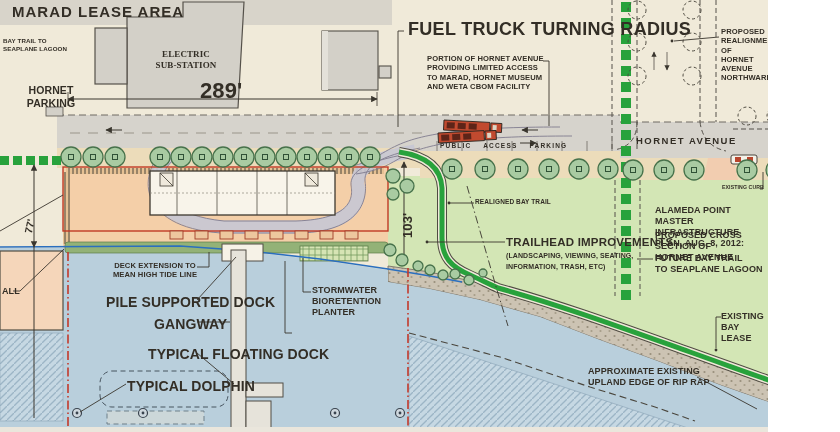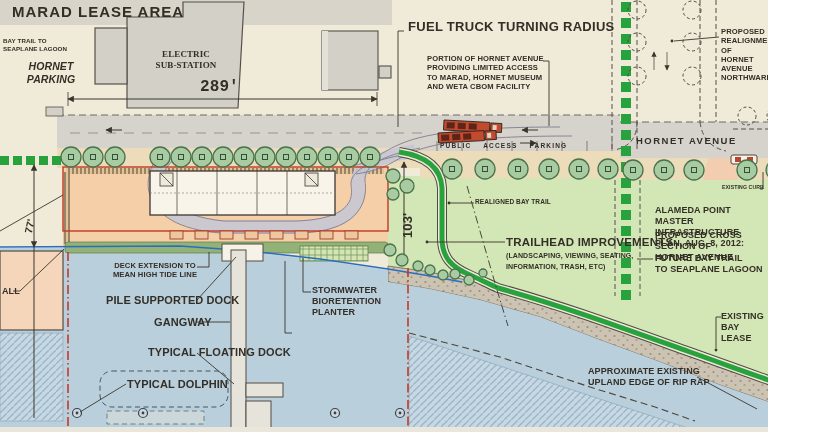--- a/index.html
+++ b/index.html
@@ -7,29 +7,29 @@
         font-family:"Liberation Sans", sans-serif;background:#f0ead9;}
   svg{position:absolute;left:0;top:0;}
   .lbl{position:absolute;font-weight:700;color:#332e26;white-space:pre-line;
        line-height:1.22;letter-spacing:.1px;}
   .ctr{text-align:center;}
   .s5{font-size:5.2px;}
   .s6{font-size:6.2px;}
   .s65{font-size:6.5px;}
   .s7{font-size:7px;line-height:1.5;}
   .s76{font-size:7.6px;}
-  .s88{font-size:11px;}
+  .s88{font-size:14px;}
   .s9{font-size:9px;}
   .s95{font-size:9.5px;letter-spacing:1.5px;}
   .s105{font-size:10.5px;}
   .s115{font-size:11.5px;letter-spacing:.2px;}
   .s13{font-size:13px;}
-  .s135{font-size:13px;letter-spacing:.3px;}
+  .s135{font-size:18px;letter-spacing:.3px;}
   .s15{font-size:15px;letter-spacing:1px;}
-  .s17{font-size:16px;font-family:Liberation Mono, monospace;}
+  .s17{font-size:22px;}
   .rot{transform:rotate(-90deg);transform-origin:0 0;}
   .rot77{transform:rotate(-78deg);transform-origin:0 0;}
   .parking{letter-spacing:1.2px;word-spacing:9px;}
   
   .water{fill:var(--water,#b9cfdc);}
   .grass{fill:var(--grass,#d3e6b5);}
   .parcel{fill:var(--parcel-salmon,#f4cfa8);}
   .road{fill:var(--road-gray,#d6d3cc);}
   .trailg{stroke:var(--trail-green,#28a23c);}
   .greendash{fill:var(--trail-green,#28a23c);}
@@ -383,21 +383,21 @@
     <path d="M292,333 H285 V261"></path>
     <path d="M13,291 H20 L64,249"></path>
   </g>
 
   <rect x="0" y="427" width="840" height="5" fill="#eae6dc"></rect>
 </svg>
 
 <div class="lbl s15" style="left:12px;top:3px;">MARAD LEASE AREA</div>
 <div class="lbl s6" style="left:3px;top:37px;">BAY TRAIL TO
 SEAPLANE LAGOON</div>
-<div class="lbl s105 ctr" style="left:18px;top:60px;width:66px;font-style:italic;">HORNET
+<div class="lbl s105 ctr" style="left:18px;top:84px;width:66px;">HORNET
 PARKING</div>
 <div class="lbl s9 ctr" style="left:141px;top:49px;width:90px;font-family:Liberation Serif, serif;">ELECTRIC
 SUB-STATION</div>
 <div class="lbl s17" style="left:200px;top:78px;">289'</div>
 <div class="lbl s135" style="left:408px;top:19px;">FUEL TRUCK TURNING RADIUS</div>
 <div class="lbl s76" style="left:427px;top:54px;">PORTION OF HORNET AVENUE
 PROVIDING LIMITED ACCESS
 TO MARAD, HORNET MUSEUM
 AND WETA CBOM FACILITY</div>
 <div class="lbl s76" style="left:721px;top:27px;">PROPOSED REALIGNMENT OF

